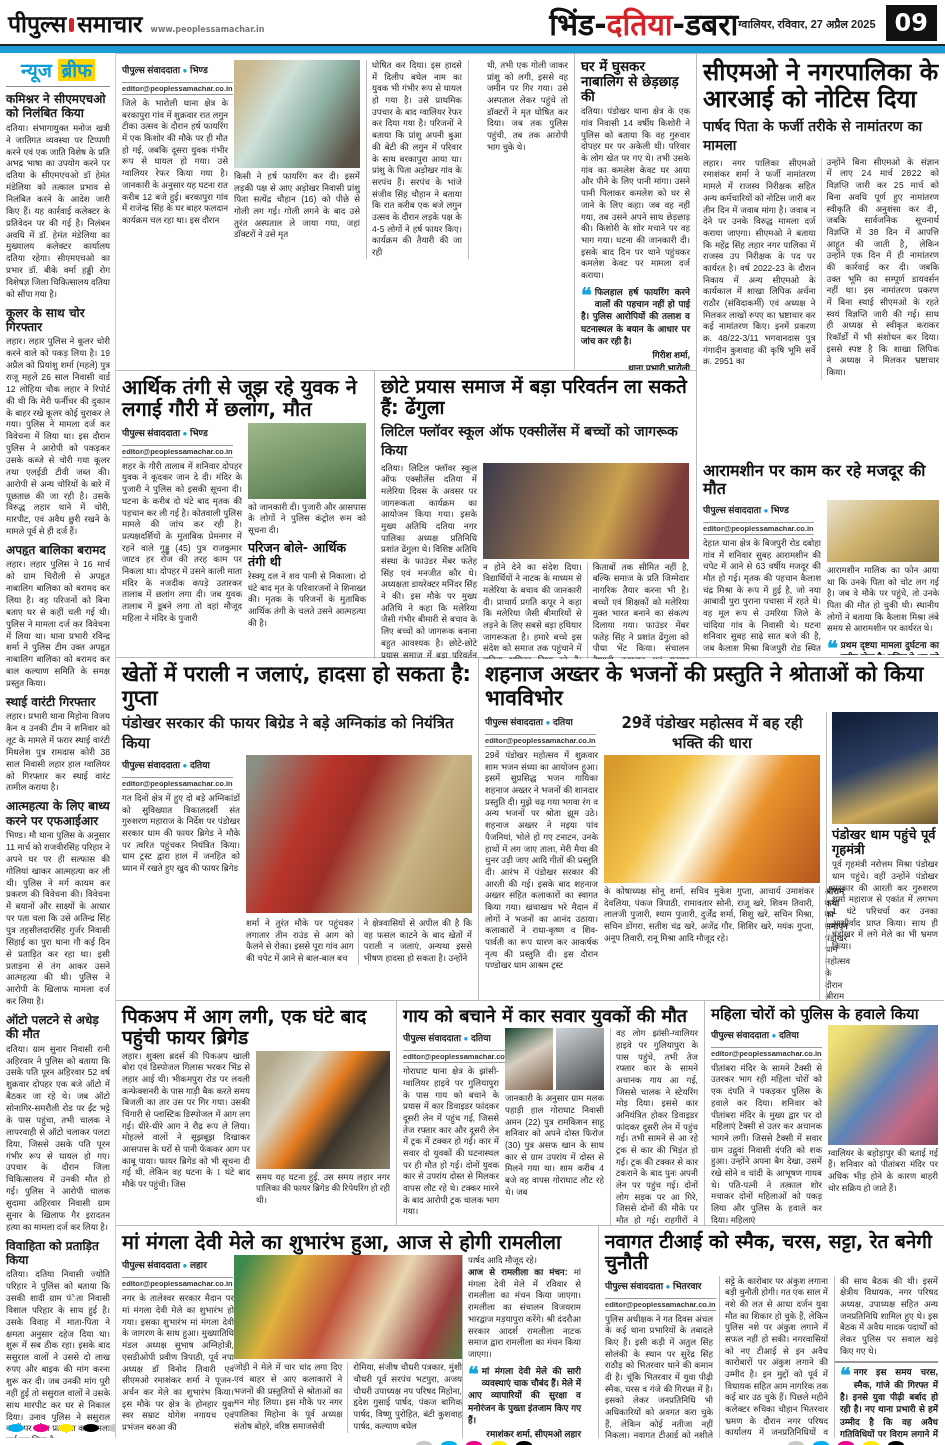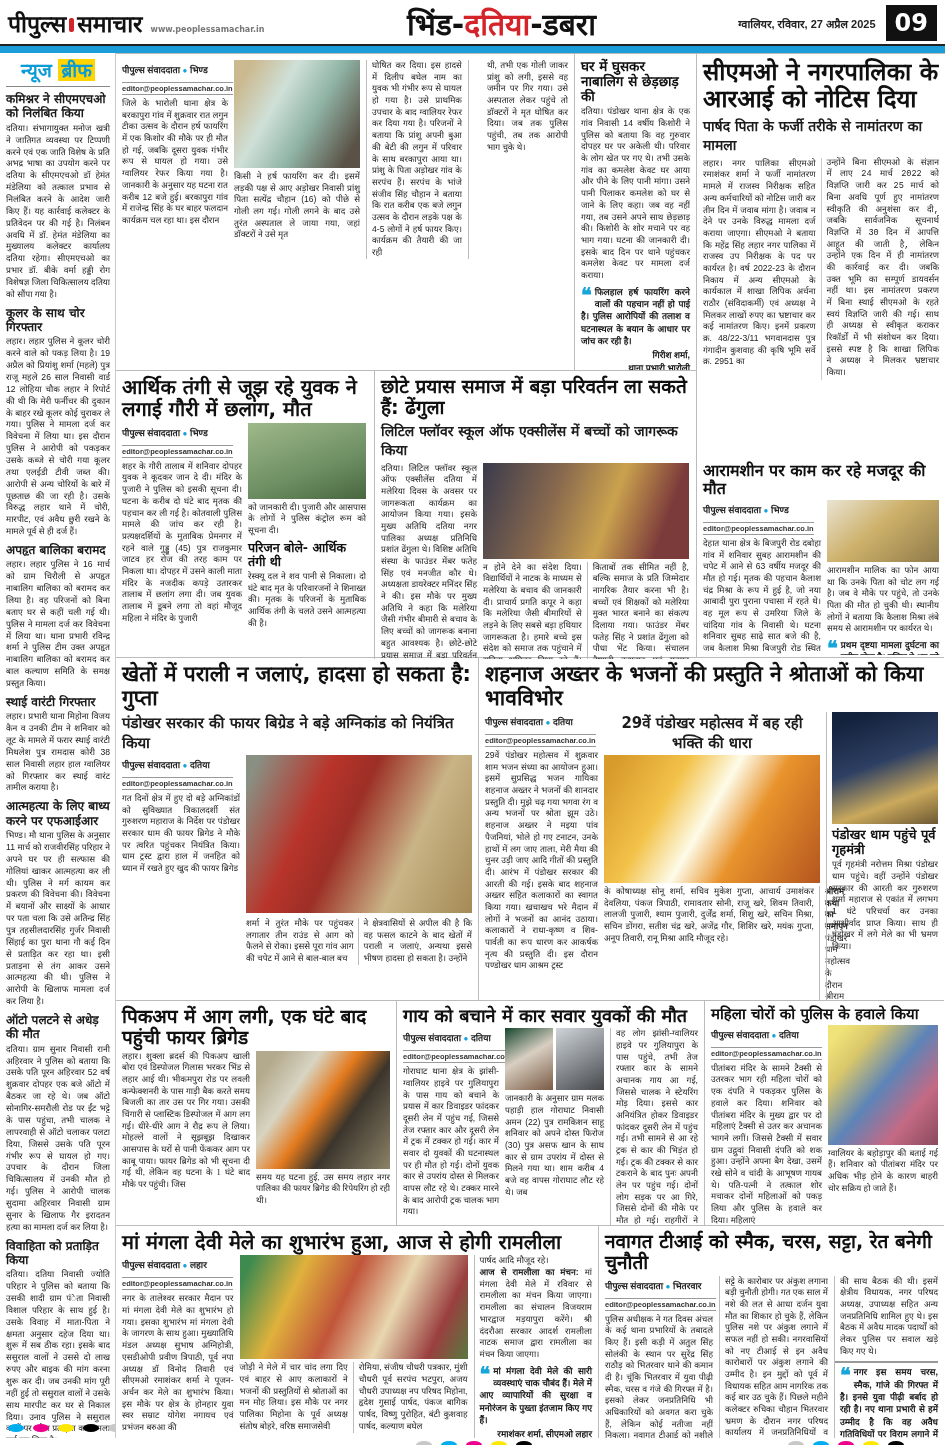--- a/index.html
+++ b/index.html
@@ -3,21 +3,21 @@
 <meta charset="utf-8">
 <style>
   html,body{margin:0;padding:0;background:#e8e8e8;}
   .page{width:945px;height:1445px;background:#fff;position:relative;overflow:hidden;
         font-family:"Liberation Sans",sans-serif;color:#1a1a1a;margin:0 auto;}
   
   .hdr{height:44px;display:flex;align-items:center;padding:2px 8px 0 8px;box-sizing:border-box;}
   .logo{display:flex;align-items:baseline;gap:2px;font-family:"DejaVu Sans",sans-serif;font-weight:bold;font-size:23px;color:#111;}
   .logo .rdot{width:5px;height:14px;background:#d5232a;border-radius:2px;display:inline-block;margin:0 1px;}
   .site{font-size:8px;color:#777;margin-left:6px;}
-  .region{flex:1;text-align:center;font-family:"DejaVu Sans",sans-serif;font-weight:bold;font-size:30px;color:#111;}
+  .region{flex:1;text-align:right;font-family:"DejaVu Sans",sans-serif;font-weight:bold;font-size:30px;color:#111;}
   .region .red{color:#d5232a;}
   .dateline{font-size:11px;font-weight:bold;color:#222;margin-right:10px;white-space:nowrap;}
   .pageno{background:#111;color:#fff;font-weight:bold;font-size:24px;padding:4px 9px;font-family:"DejaVu Sans",sans-serif;}
   .bluebar{height:7px;background:#1a9dd9;border-top:2px solid #222;}
   
   .wrap{display:flex;}
   .rail{width:116px;padding:4px 5px 0 6px;box-sizing:border-box;border-right:1px solid #c9c9c9;height:1385px;overflow:hidden;position:relative;}
   .content{width:828px;box-sizing:border-box;}
   .hl{font-family:"DejaVu Sans",sans-serif;font-weight:bold;color:#101010;line-height:1.12;margin:2px 0;}
   .sub{font-family:"DejaVu Sans",sans-serif;font-weight:bold;color:#1c1c1c;}
@@ -297,21 +297,21 @@
               <div class="photo" style="width:110px;height:120px;background:linear-gradient(130deg,#f0e37a 8%,#d9c76a 25%,#5d84b8 50%,#c46a84 75%,#8a4a5e 100%);"></div>
               <div class="c" style="margin-top:3px;">ग्वालियर के बहोड़ापुर की बताई गई हैं। शनिवार को पीतांबरा मंदिर पर अधिक भीड़ होने के कारण बाहरी चोर सक्रिय हो जाते हैं।</div>
             </div>
           </div>
         </div>
       </div>
 
       <div style="display:flex;height:212px;" class="hline">
         <div class="art" style="width:482px;">
           <div class="hl" style="font-size:20px;">मां मंगला देवी मेले का शुभारंभ हुआ, आज से होगी रामलीला</div>
-          <div style="display:flex;gap:6px;margin-top:2px;">
+          <div style="display:flex;gap:0;margin-top:2px;">
             <div style="width:112px;">
               <div class="byline"><span>पीपुल्स संवाददाता</span> <span class="bdot">●</span> <span>लहार</span></div>
               <div class="email">editor@peoplessamachar.co.in</div>
               <div class="c">नगर के तालेश्वर सरकार मैदान पर मां मंगला देवी मेले का शुभारंभ हो गया। इसका शुभारंभ मां मंगला देवी के जागरण के साथ हुआ। मुख्यातिथि मंडल अध्यक्ष सुभाष अग्निहोत्री, एसडीओपी प्रवीण त्रिपाठी, पूर्व नपा अध्यक्ष डॉ विनोद तिवारी एवं सीएमओ रमाशंकर शर्मा ने पूजन-अर्चन कर मेले का शुभारंभ किया। इस मौके पर क्षेत्र के होनहार युवा स्वर सम्राट योगेश नगायच एवं प्रभंजन बरुआ की</div>
             </div>
             <div style="width:228px;">
               <div class="photo" style="width:228px;height:104px;background:linear-gradient(115deg,#3f8a4f 5%,#e0b13c 25%,#c1553a 45%,#e8d7b0 65%,#9a3f3f 85%,#577a3f 100%);"></div>
               <div style="display:flex;gap:5px;margin-top:3px;">
                 <div class="c">जोड़ी ने मेले में चार चांद लगा दिए एवं बाहर से आए कलाकारों ने भजनों की प्रस्तुतियों से श्रोताओं का मन मोह लिया। इस मौके पर नगर पालिका मिहोना के पूर्व अध्यक्ष संतोष बोहरे, वरिष्ठ समाजसेवी</div>
                 <div class="c vline" style="padding-left:5px;">रोमिया, संजीष चौधरी पत्रकार, मुंशी चौधरी पूर्व सरपंच भटपुरा, अजय चौधरी उपाध्यक्ष नप परिषद मिहोना, हृदेश गुसाई पार्षद, पंकज बागिक पार्षद, विष्णु पुरोहित, बंटी कुशवाह पार्षद, कल्याण बघेल</div>

